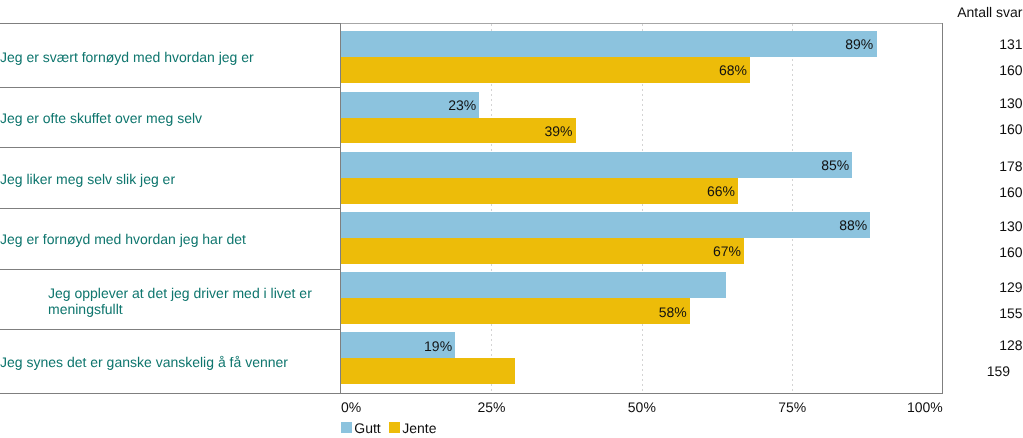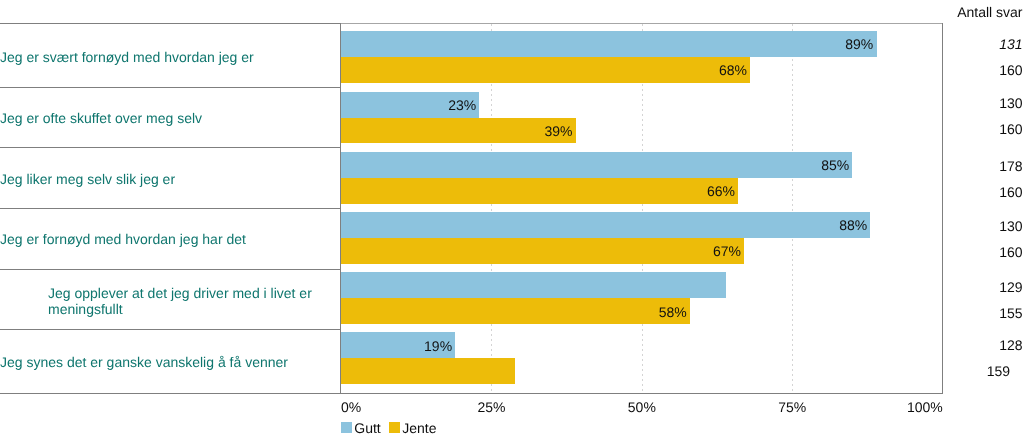--- a/index.html
+++ b/index.html
@@ -101,21 +101,21 @@
 
   <div id="legend">
       <div class="swatch" style="left: 340.6px; top: 422.2px; background: rgb(140, 195, 222);"></div>
       <div class="legtext" style="left: 354.3px; top: 421.2px;">Gutt</div>
       <div class="swatch" style="left: 389.2px; top: 422.2px; background: rgb(237, 188, 9);"></div>
       <div class="legtext" style="left: 402.3px; top: 421.2px;">Jente</div>
     </div>
 
   <div id="antall">
       <div class="antall" style="right: 0.5px; top: 5.2px; width: 120px;">Antall svar</div>
-      <div class="antall" style="right: 0.5px; top: 37.15px; width: 120px; font-style: italic;">131</div>
+      <div class="antall" style="right: 0.5px; top: 37.15px; width: 120px;">131</div>
       <div class="antall" style="right: 0.5px; top: 96.35px; width: 120px;">130</div>
       <div class="antall" style="right: 0.5px; top: 159.35px; width: 120px;">178</div>
       <div class="antall" style="right: 0.5px; top: 219.45px; width: 120px;">130</div>
       <div class="antall" style="right: 0.5px; top: 280.45px; width: 120px;">129</div>
       <div class="antall" style="right: 0.5px; top: 338.35px; width: 120px;">128</div>
       <div class="antall" style="right: 0.5px; top: 63.05px; width: 120px;">160</div>
       <div class="antall" style="right: 0.5px; top: 122.25px; width: 120px;">160</div>
       <div class="antall" style="right: 0.5px; top: 185.25px; width: 120px;">160</div>
       <div class="antall" style="right: 0.5px; top: 245.35px; width: 120px;">160</div>
       <div class="antall" style="right: 0.5px; top: 306.35px; width: 120px;">155</div>

